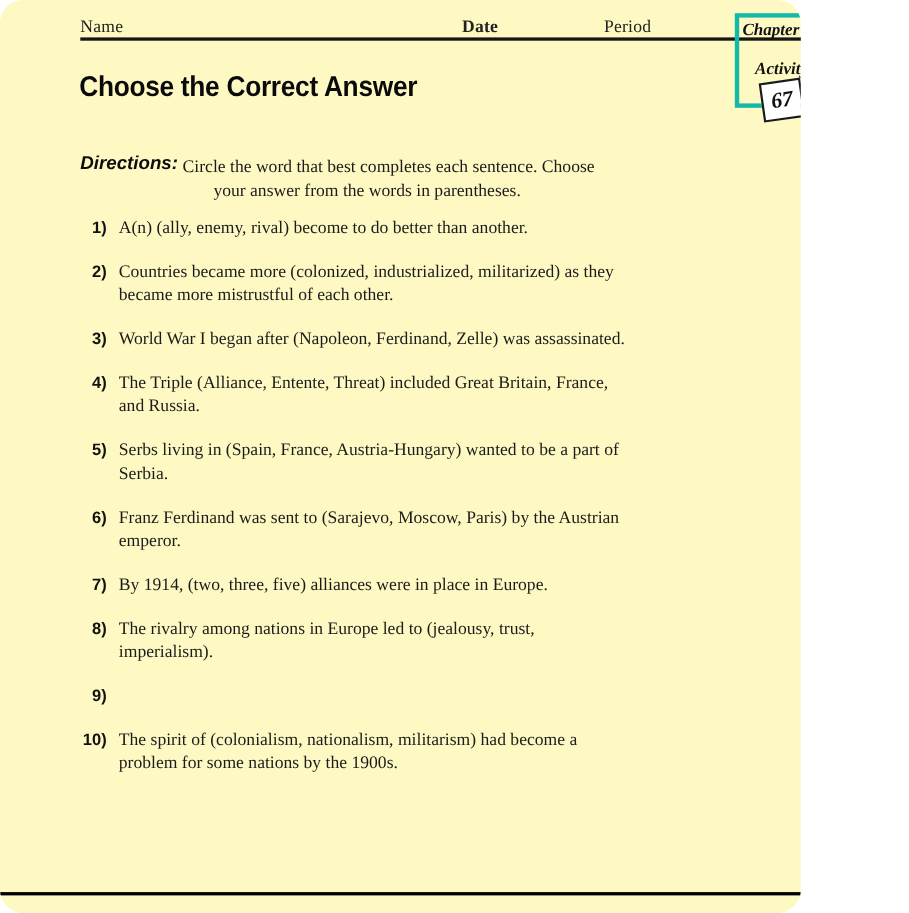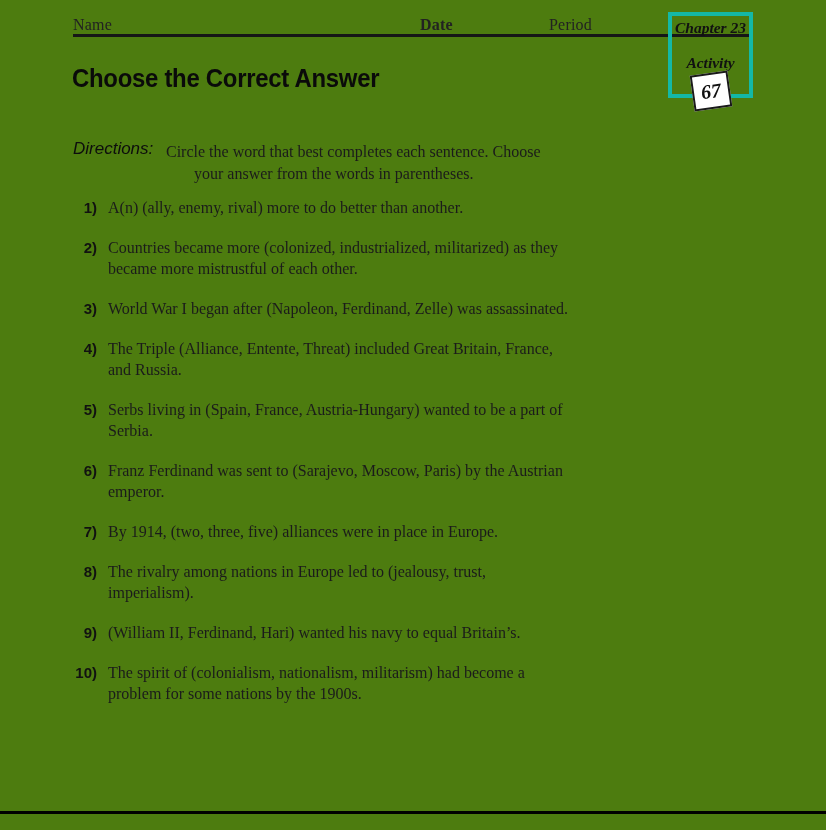--- a/index.html
+++ b/index.html
@@ -1,22 +1,23 @@
 <!DOCTYPE html>
 <html><head>
 <meta charset="utf-8">
 <style>
   html,body{margin:0;padding:0;background:#ffffff;}
   .page{
     position:relative;
-    width:826px;height:830px;
-    background:#4d7c0f;
+    width:728px;height:830px;
+    background:#fef9c3;
     font-family:"Liberation Serif", serif;
     color:#1b1b1b;
     overflow:hidden;
+    border-radius:21px;
   }
   
   .hdr-label{
     position:absolute;
     font-size:16px;
     color:#222;
     letter-spacing:.2px;
   }
   .hdr-name{left:73px;top:16px;}
   .hdr-date{left:420px;top:16px;font-weight:bold;}
@@ -67,21 +68,21 @@
     font-size:26px;letter-spacing:-.3px;
     color:#0a0a0a;
     transform:scaleX(.92);
     transform-origin:left center;
     white-space:nowrap;
   }
   
   .dir-label{
     position:absolute;left:73px;top:139px;
     font-family:"Liberation Sans", sans-serif;
-    font-weight:normal;font-style:italic;
+    font-weight:bold;font-style:italic;
     font-size:17px;color:#0d0d0d;
     white-space:nowrap;
   }
   .dir-line{position:absolute;font-size:16px;line-height:21px;white-space:nowrap;color:#1b1b1b;}
   .dir-line1{left:166px;top:141px;font-family:Liberation Serif, serif;}
   .dir-line2{left:194px;top:163px;font-family:Liberation Serif, serif;}
   
   .questions{
     position:absolute;left:73px;top:197px;width:580px;
   }
@@ -128,21 +129,21 @@
 
   <h1 class="title">Choose the Correct Answer</h1>
 
   <span class="dir-label">Directions:</span>
   <span class="dir-line dir-line1">Circle the word that best completes each sentence. Choose</span>
   <span class="dir-line dir-line2">your answer from the words in parentheses.</span>
 
   <div class="questions">
     <div class="q-row">
       <span class="q-num">1)</span>
-      <span class="q-text">A(n) (ally, enemy, rival) more to do better than another.</span>
+      <span class="q-text">A(n) (ally, enemy, rival) become to do better than another.</span>
     </div>
     <div class="q-row">
       <span class="q-num">2)</span>
       <span class="q-text">Countries became more (colonized, industrialized, militarized) as they
 became more mistrustful of each other.</span>
     </div>
     <div class="q-row">
       <span class="q-num">3)</span>
       <span class="q-text">World War I began after (Napoleon, Ferdinand, Zelle) was assassinated.</span>
     </div>
@@ -165,21 +166,20 @@
       <span class="q-num">7)</span>
       <span class="q-text">By 1914, (two, three, five) alliances were in place in Europe.</span>
     </div>
     <div class="q-row">
       <span class="q-num">8)</span>
       <span class="q-text">The rivalry among nations in Europe led to (jealousy, trust,
 imperialism).</span>
     </div>
     <div class="q-row">
       <span class="q-num">9)</span>
-      <span class="q-text">(William II, Ferdinand, Hari) wanted his navy to equal Britain’s.</span>
     </div>
     <div class="q-row">
       <span class="q-num">10)</span>
       <span class="q-text">The spirit of (colonialism, nationalism, militarism) had become a
 problem for some nations by the 1900s.</span>
     </div>
   </div>
 
   <div class="scan-line"></div>
 

